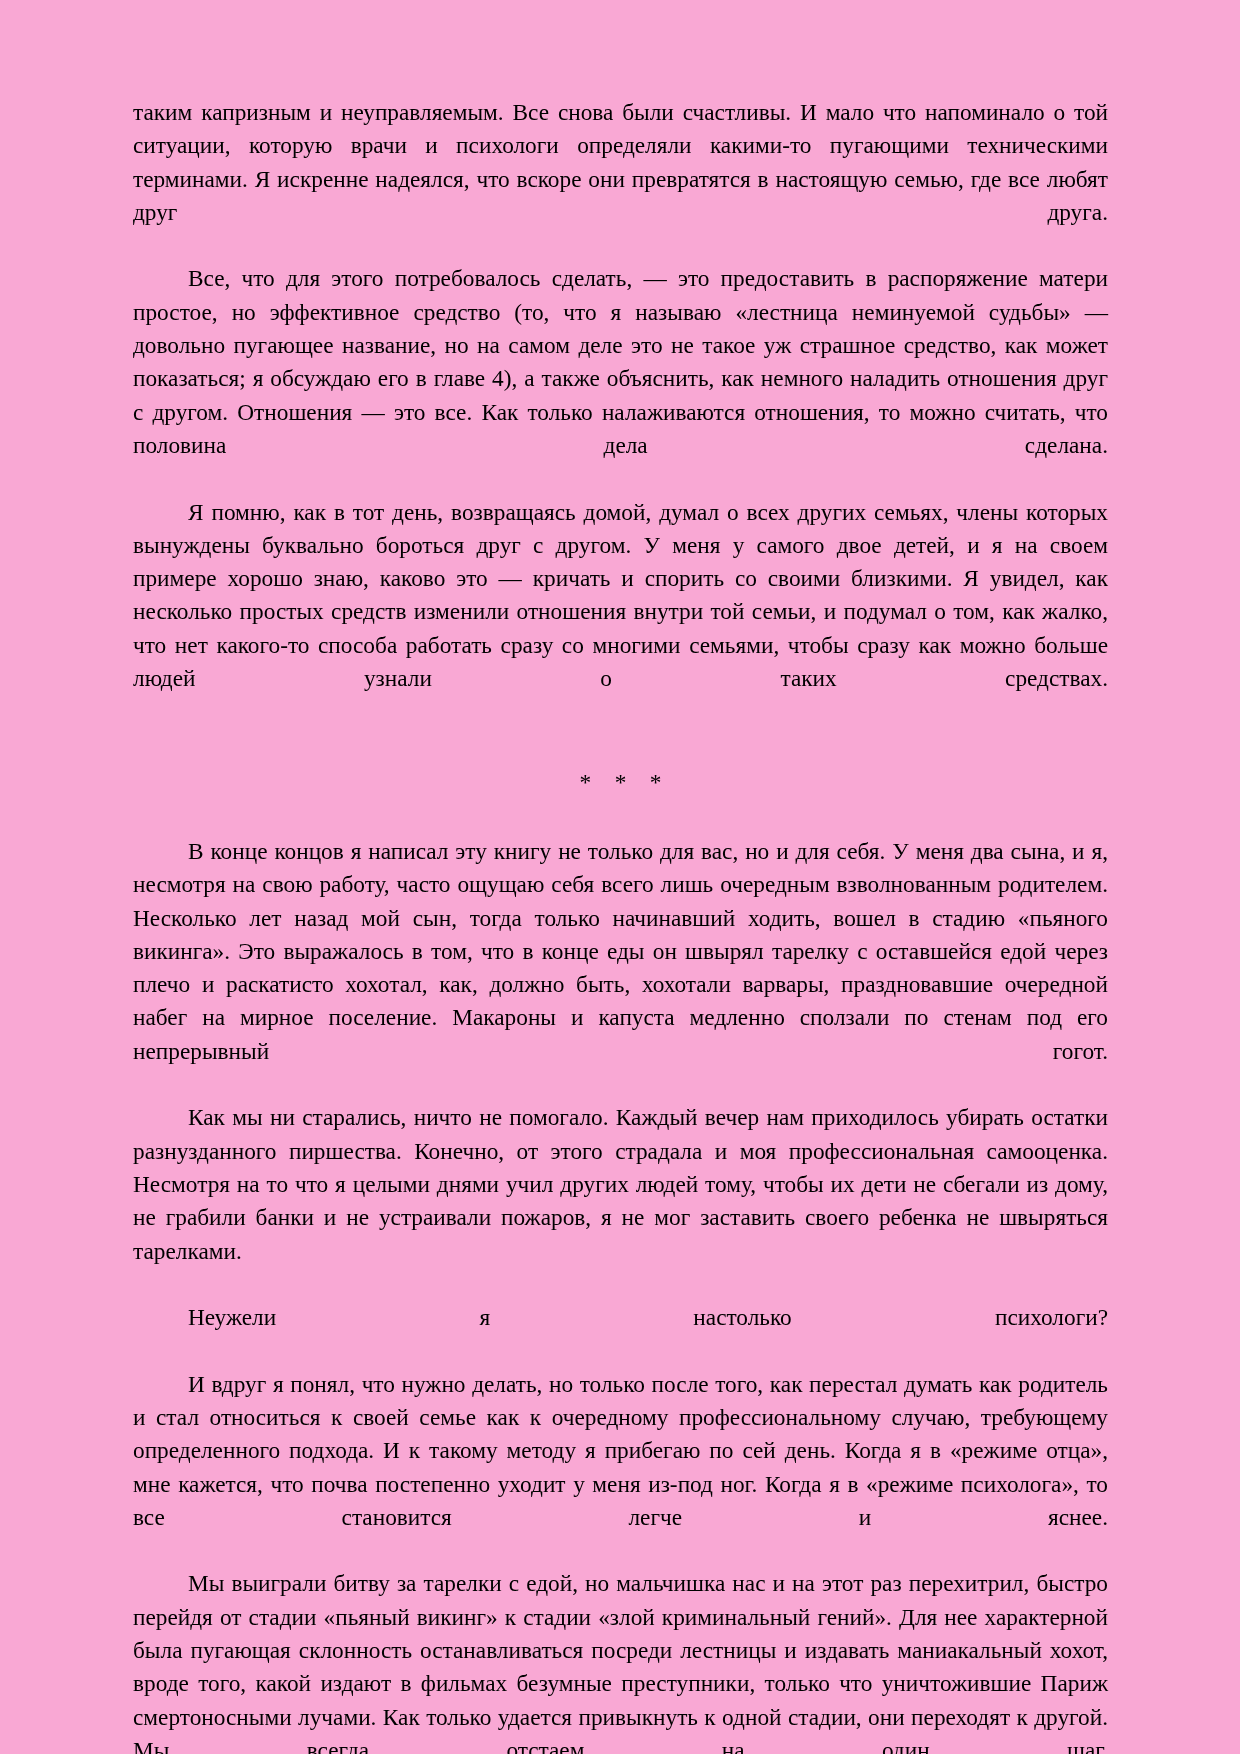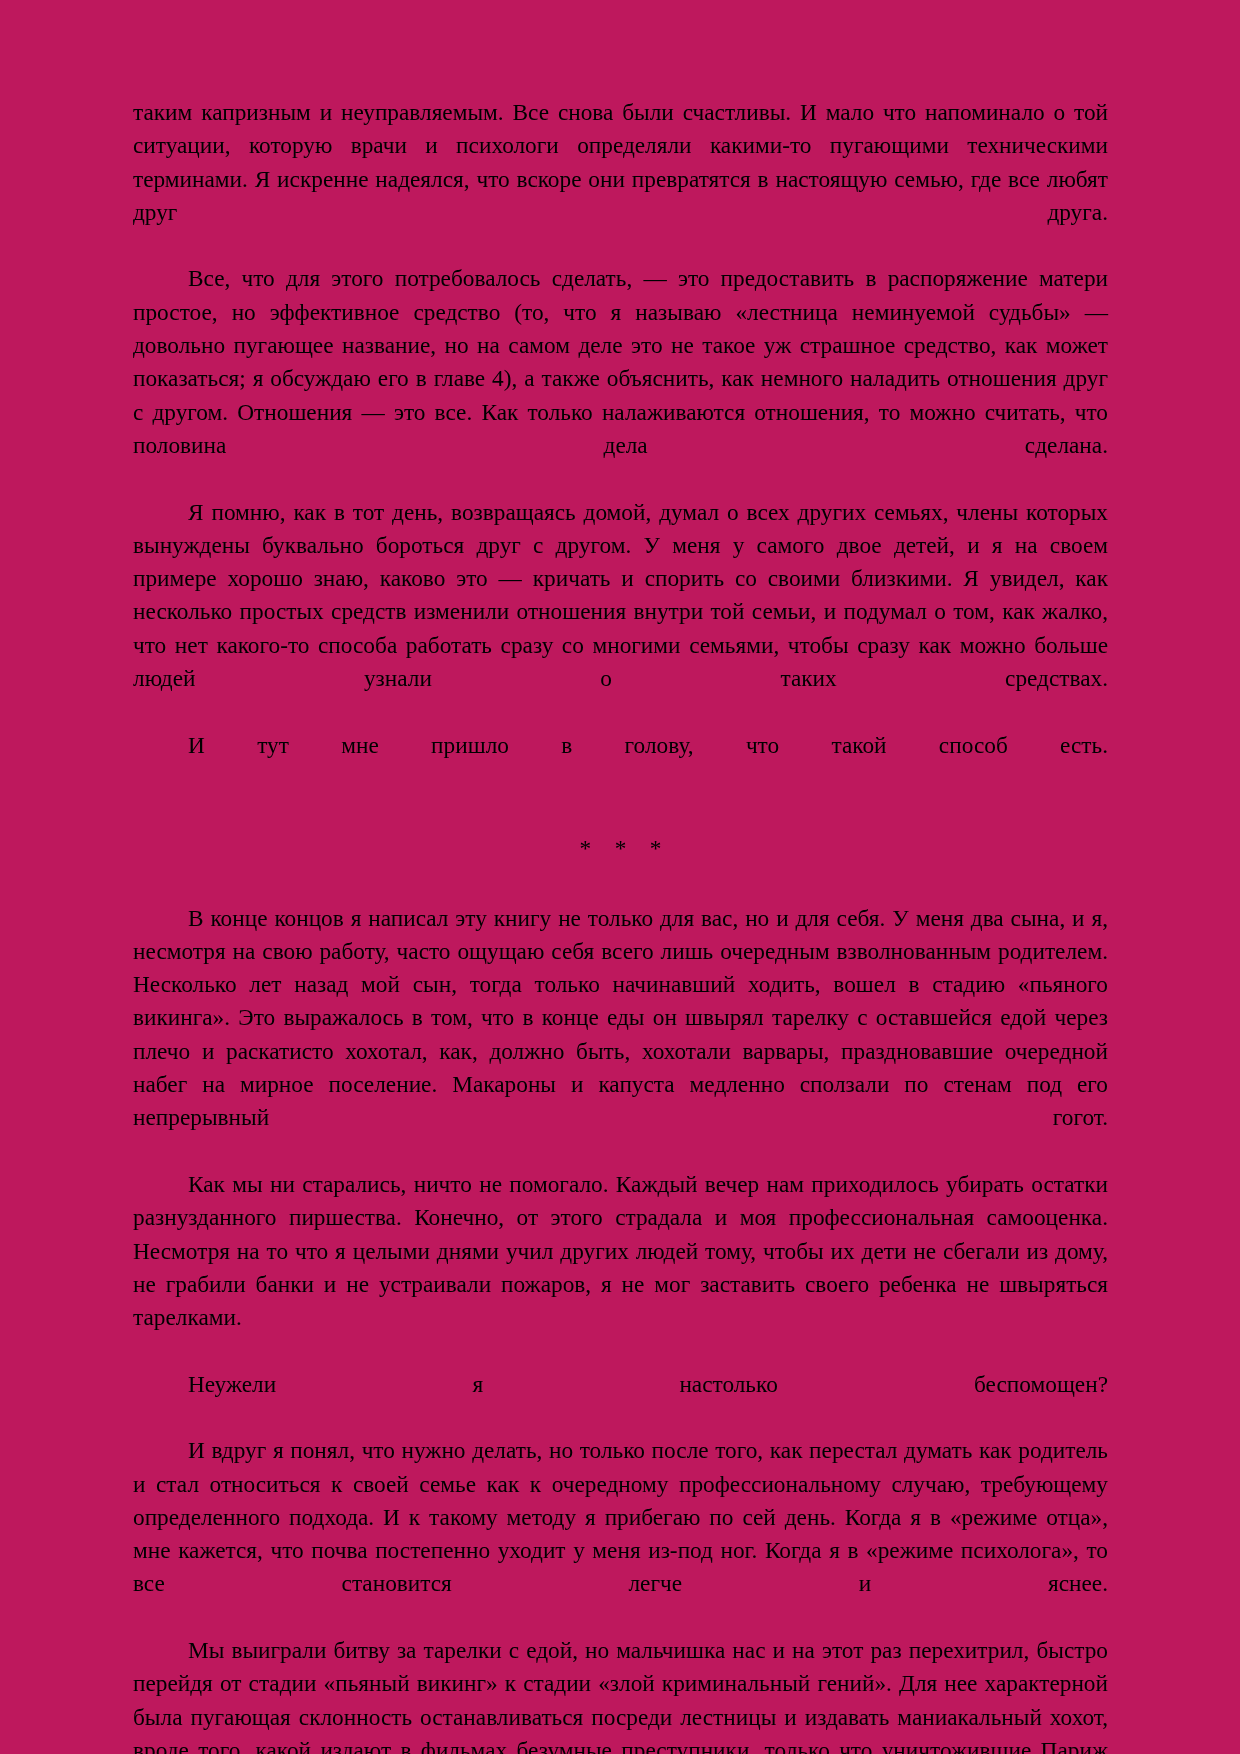--- a/index.html
+++ b/index.html
@@ -9,21 +9,21 @@
     background: #ffffff;
   }
   body {
     font-family: "Liberation Serif", "DejaVu Serif", serif;
     color: #000000;
   }
   .page {
     position: relative;
     width: 1240px;
     height: 1754px;
-    background: #be185d;
+    background: #f9a8d4;
     box-sizing: border-box;
     overflow: hidden;
   }
   .text-column {
     position: absolute;
     left: 133px;
     top: 96px;
     width: 975px;
   }
   p.para {
@@ -67,33 +67,32 @@
 
 <div class="page">
   <div class="text-column">
 
     <p class="para no-indent">таким капризным и неуправляемым. Все снова были счастливы. И мало что напоминало о той ситуации, которую врачи и психологи определяли какими-то пугающими техническими терминами. Я искренне надеялся, что вскоре они превратятся в настоящую семью, где все любят друг друга.</p>
 
     <p class="para">Все, что для этого потребовалось сделать, — это предоставить в распоряжение матери простое, но эффективное средство (то, что я называю «лестница неминуемой судьбы» — довольно пугающее название, но на самом деле это не такое уж страшное средство, как может показаться; я обсуждаю его в главе 4), а также объяснить, как немного наладить отношения друг с другом. Отношения — это все. Как только налаживаются отношения, то можно считать, что половина дела сделана.</p>
 
     <p class="para">Я помню, как в тот день, возвращаясь домой, думал о всех других семьях, члены которых вынуждены буквально бороться друг с другом. У меня у самого двое детей, и я на своем примере хорошо знаю, каково это — кричать и спорить со своими близкими. Я увидел, как несколько простых средств изменили отношения внутри той семьи, и подумал о том, как жалко, что нет какого-то способа работать сразу со многими семьями, чтобы сразу как можно больше людей узнали о таких средствах.</p>
 
-    <p class="para">И тут мне пришло в голову, что такой способ есть.</p>
 
     <div class="spacer-lg"></div>
 
     <div class="separator">* * *</div>
 
     <div class="spacer-md"></div>
 
     <p class="para">В конце концов я написал эту книгу не только для вас, но и для себя. У меня два сына, и я, несмотря на свою работу, часто ощущаю себя всего лишь очередным взволнованным родителем. Несколько лет назад мой сын, тогда только начинавший ходить, вошел в стадию «пьяного викинга». Это выражалось в том, что в конце еды он швырял тарелку с оставшейся едой через плечо и раскатисто хохотал, как, должно быть, хохотали варвары, праздновавшие очередной набег на мирное поселение. Макароны и капуста медленно сползали по стенам под его непрерывный гогот.</p>
 
     <p class="para">Как мы ни старались, ничто не помогало. Каждый вечер нам приходилось убирать остатки разнузданного пиршества. Конечно, от этого страдала и моя профессиональная самооценка. Несмотря на то что я целыми днями учил других людей тому, чтобы их дети не сбегали из дому, не грабили банки и не устраивали пожаров, я не мог заставить своего ребенка не швыряться тарелками.</p>
 
-    <p class="para">Неужели я настолько беспомощен?</p>
+    <p class="para">Неужели я настолько психологи?</p>
 
     <p class="para">И вдруг я понял, что нужно делать, но только после того, как перестал думать как родитель и стал относиться к своей семье как к очередному профессиональному случаю, требующему определенного подхода. И к такому методу я прибегаю по сей день. Когда я в «режиме отца», мне кажется, что почва постепенно уходит у меня из-под ног. Когда я в «режиме психолога», то все становится легче и яснее.</p>
 
 
     <p class="para">Мы выиграли битву за тарелки с едой, но мальчишка нас и на этот раз перехитрил, быстро перейдя от стадии «пьяный викинг» к стадии «злой криминальный гений». Для нее характерной была пугающая склонность останавливаться посреди лестницы и издавать маниакальный хохот, вроде того, какой издают в фильмах безумные преступники, только что уничтожившие Париж смертоносными лучами. Как только удается привыкнуть к одной стадии, они переходят к другой. Мы всегда отстаем на один шаг.</p>
 
   </div>
 </div>
 
 </body></html>

